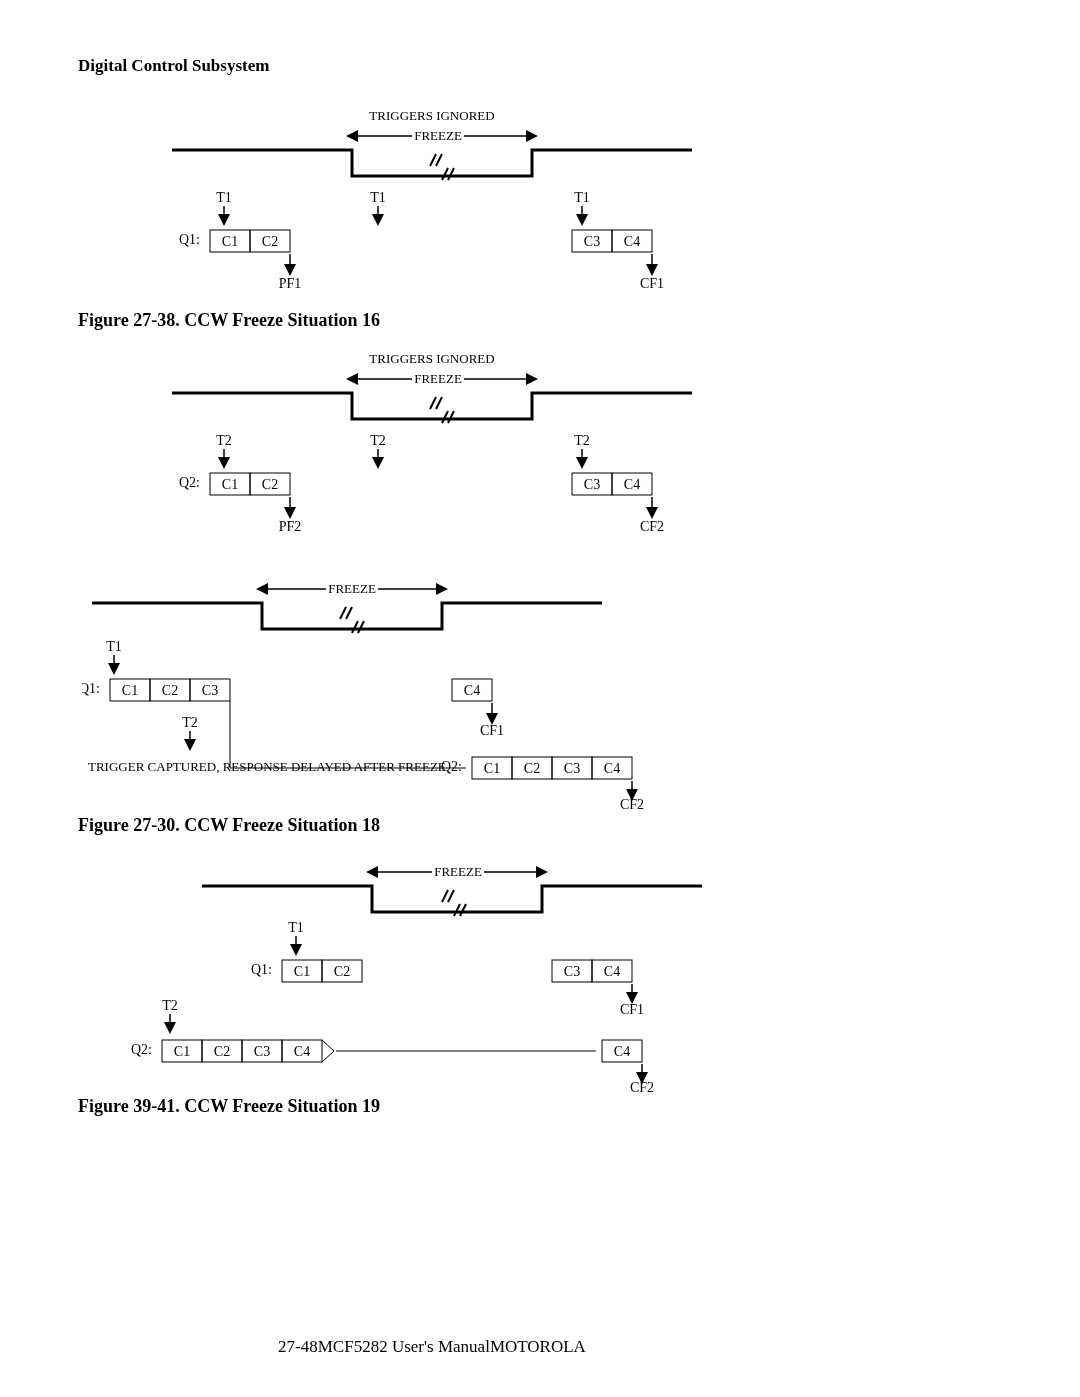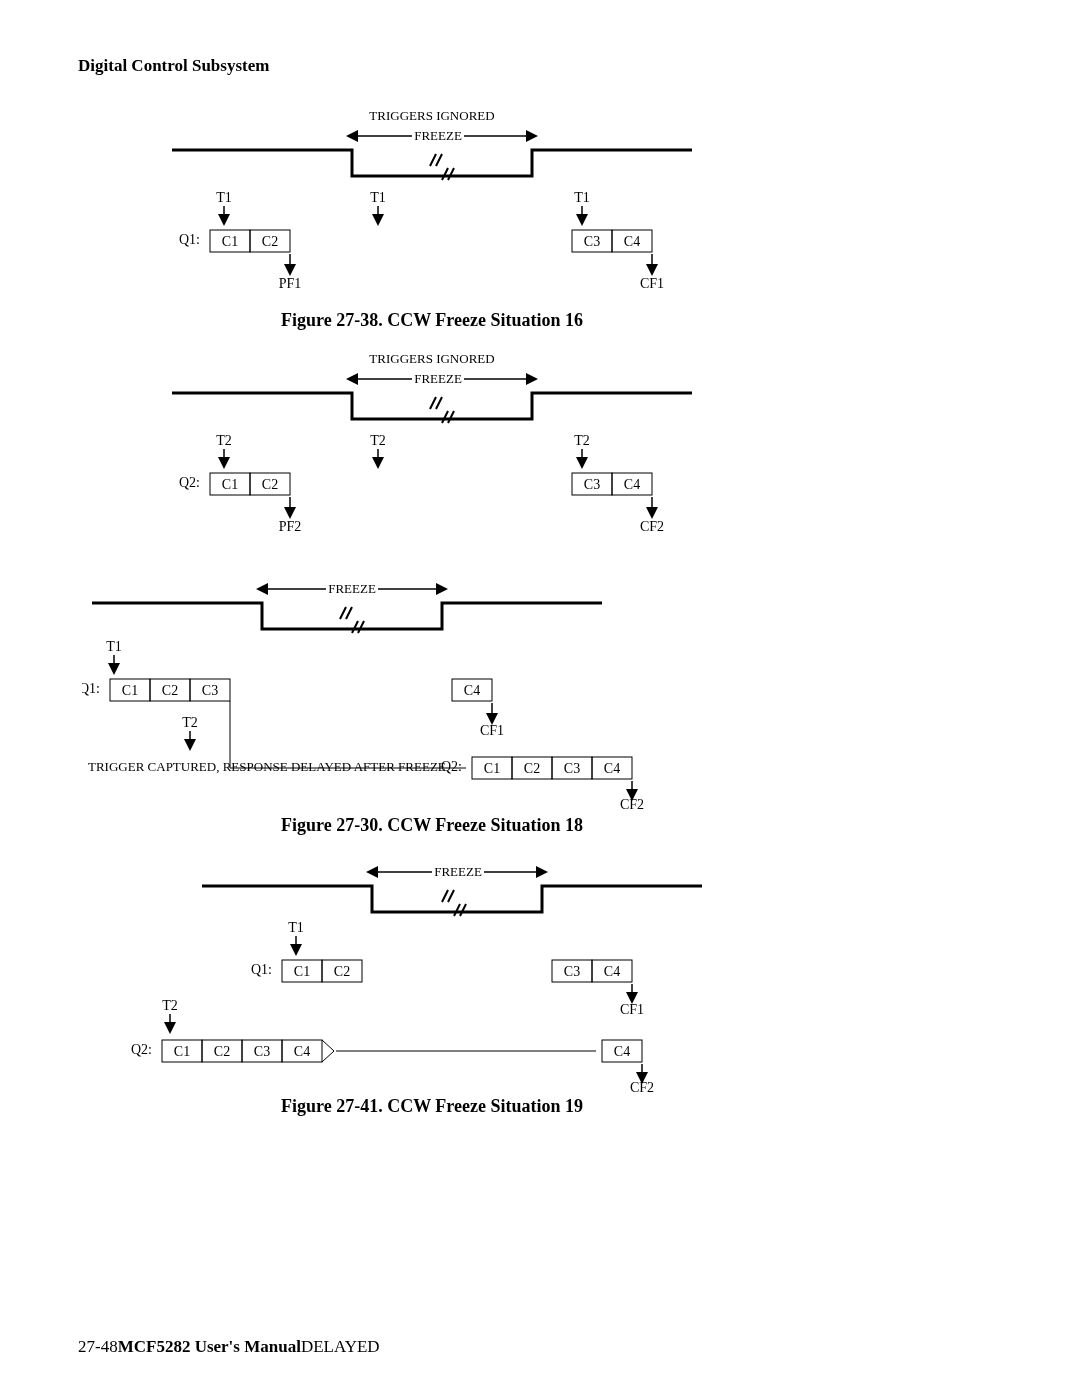--- a/index.html
+++ b/index.html
@@ -1,21 +1,21 @@
 <!DOCTYPE html>
 <html><head>
 <meta charset="utf-8">
 <style>
 body{margin:0;background:#fff;font-family:"Times New Roman",serif;color:#000}
 .page{width:864px;height:1397px;position:relative;box-sizing:border-box;padding:56px 78px 15px 78px}
 .section-title{font-weight:bold;font-size:17px}
 .fig-wrap{text-align:center}
-.caption{font-weight:bold;font-size:18px;text-align:center}
-.footer{position:absolute;left:78px;right:78px;bottom:40px;display:flex;justify-content:flex-start;font-size:17px}
-.footer .mid{font-weight:bold}
+.caption{font-weight:bold;font-size:18px;text-align:left}
+.footer{position:absolute;left:78px;right:78px;bottom:40px;display:flex;justify-content:center;font-size:17px}
+.footer .mid{font-weight:normal}
 svg text{font-family:"Times New Roman",serif}
 .small{font-size:13px}
 .cell{font-size:14px}
 .lbl{font-size:14px}
 </style>
 </head>
 <body>
 
 <div class="page">
   <div class="section-title">Digital Control Subsystem</div>
@@ -184,21 +184,21 @@
 
       <path d="M200 186 l12 11 l-12 11" fill="none" stroke="#000" stroke-width="1"></path>
       <rect x="480" y="186" width="40" height="22" fill="none" stroke="#000"></rect>
       <text x="500" y="202" text-anchor="middle" class="cell">C4</text>
 
       <path d="M214 197 H474" fill="none" stroke="#000" stroke-width="1"></path>
 
       <line x1="520" y1="210" x2="520" y2="224" stroke="#000" stroke-width="1.5" marker-end="url(#tri)"></line>
       <text x="520" y="238" text-anchor="middle" class="lbl">CF2</text>
     </svg>
-    <div class="caption">Figure 27-41. CCW Freeze Situation 19</div>
+    <div class="caption">Figure 39-41. CCW Freeze Situation 19</div>
   </div>
 
   <div class="footer">
     <span>27-48</span>
     <span class="mid">MCF5282 User's Manual</span>
-    <span>DELAYED</span>
+    <span>MOTOROLA</span>
   </div>
 </div>
 
 </body></html>

